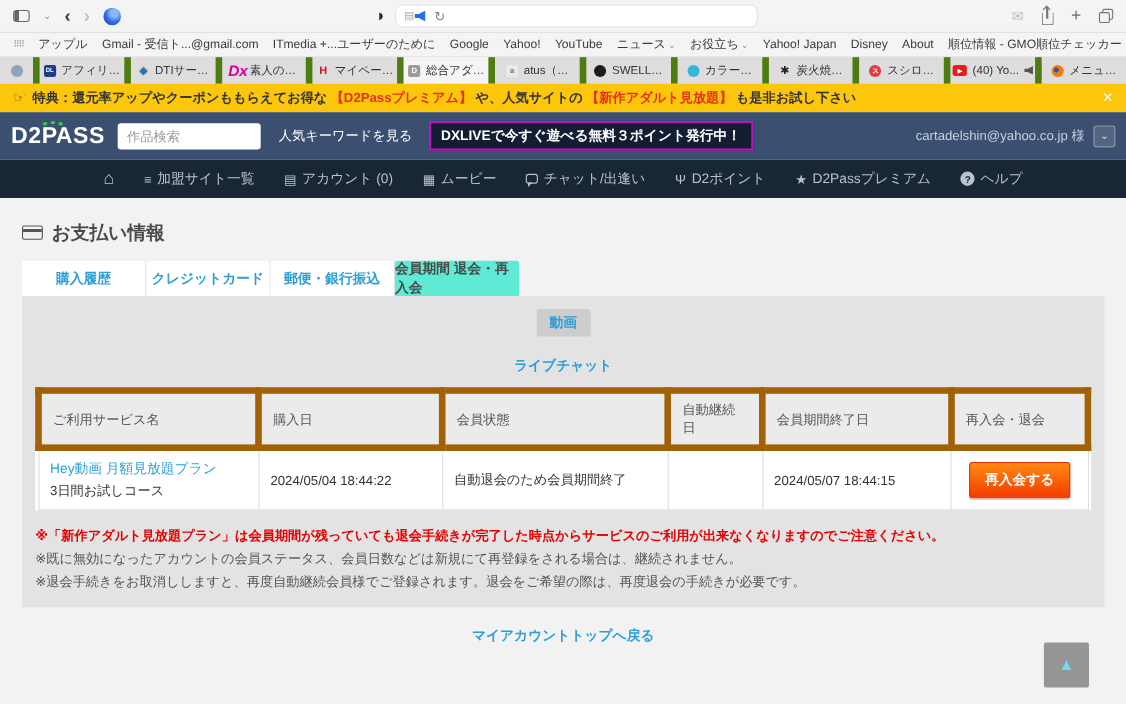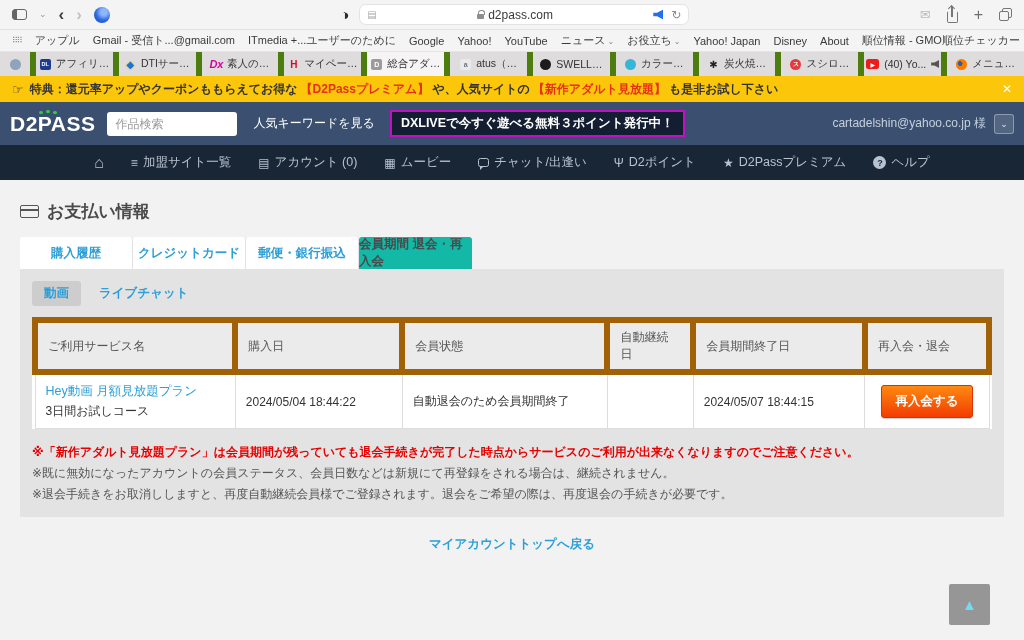--- a/index.html
+++ b/index.html
@@ -41,21 +41,21 @@
 
   
   .tabstrip { height:24px; background:#dedcdc; display:flex; align-items:stretch; }
   .tab { flex:1; display:flex; align-items:center; justify-content:center; gap:5px; border-right:6px solid #4d7c0f; font-size:10.5px; color:#333; overflow:hidden; white-space:nowrap; padding:0 4px; }
   .tab.pinned { flex:0 0 36px; }
   .tab.active { background:#f6f4f4; }
   .fav { width:11px; height:11px; display:inline-flex; align-items:center; justify-content:center; flex:0 0 auto; font-weight:bold; }
   .favpin { width:11px; height:11px; border-radius:50%; background:#8fa3bd; }
   .fav0 { background:#1d3c8f; color:#fff; font-size:5.5px; border-radius:2px; }
   .fav1 { color:#1a74d2; font-size:10px; text-shadow:0 0 2px #f5a100; }
-  .fav2 { color:#d6009f; font-size:11px; font-style:italic; }
+  .fav2 { color:#d6009f; font-size:14px; font-style:italic; }
   .fav3 { color:#cf1126; font-size:10px; }
   .fav4 { background:#9b9b9b; color:#fff; font-size:7px; border-radius:2px; }
   .fav5 { background:#e8eaed; color:#70757a; font-size:7px; border-radius:2px; }
   .fav6 { background:#1c1c1c; border-radius:50%; }
   .fav7 { background:#35b6d9; border-radius:50%; }
   .fav8 { color:#222; font-size:10px; }
   .fav9 { background:#e23b3b; border-radius:50%; color:#fff; font-size:6px; }
   .fav10 { background:#ec1c1c; border-radius:2.5px; color:#fff; font-size:6px; width:13px; height:10px; }
   .fav11 { border-radius:50%; background:radial-gradient(circle at 38% 42%, #2a5db0 0 24%, #f57c00 26% 100%); }
   .tabspk { width:8px; height:8px; background:#555; clip-path:polygon(0 32%,38% 32%,100% 0,100% 100%,38% 68%,0 68%); flex:0 0 auto; }
@@ -85,23 +85,23 @@
   .bubble { width:11px; height:9px; border:1.5px solid #b9c2cf; border-radius:2.5px; position:relative; }
   .bubble::after { content:""; position:absolute; left:1px; bottom:-4px; width:0; height:0; border-left:4px solid #b9c2cf; border-bottom:4px solid transparent; }
   .qcirc { width:13px; height:13px; border-radius:50%; background:#b9c2cf; color:#192635; font-size:9px; font-weight:bold; display:flex; align-items:center; justify-content:center; }
 
   
   .content { padding-top:20px; }
   .ptitle { display:flex; align-items:center; gap:8px; margin:0 20px 14px; font-size:17px; font-weight:bold; color:#4a4a4a; }
   .cardic { width:19px; height:13px; border:1.5px solid #555; border-radius:2px; background:linear-gradient(#fff0 0 2.5px, #555 2.5px 5px, #fff0 5px); }
   .ptabs { display:flex; margin:0 20px;align-items:center; }
   .ptab { width:113px; height:32px; display:flex; align-items:center; justify-content:center; background:#fff; color:#2d9fd8; font-size:12.5px; font-weight:bold; border-right:1px solid #e2e2e2; border-radius:3px 3px 0 0; cursor:pointer; }
-  .ptab.active { background:#14b8a6; color:#4a4a4a; border-right:none; }
+  .ptab.active { background:#5eead4; color:#4a4a4a; border-right:none; }
   .panel { margin:0 20px; background:#e4e3e3; padding:12px; }
-  .subtabs { display:flex; align-items:center; gap:18px; margin-bottom:11px; font-size:12.5px; font-weight:bold; }
+  .subtabs { display:flex; align-items:center; gap:18px; margin-bottom:11px; font-size:12.5px; font-weight:bold;flex-direction:column; }
   .stab-active { background:#cdcdcd; color:#2d9fd8; padding:4px 12px; border-radius:3px; cursor:pointer; }
   .stab { color:#2d9fd8; cursor:pointer; }
   table.svc { width:100%; border-collapse:collapse; background:#fff; border:1px solid #c9c9c9; }
   table.svc th { background:#ebebeb; color:#555; font-size:12px; font-weight:normal; text-align:left; padding:6px 10px; border:6px solid #a16207; }
   table.svc td { font-size:12px; color:#333; padding:8px 10px; border:1px solid #ddd; vertical-align:middle; height:44px; }
   .svclink { color:#2d9fd8; font-size:12.5px; cursor:pointer; }
   .svcsub { color:#333; margin-top:3px; }
   .btncell { text-align:center; }
   .rejoin { display:inline-block; background:linear-gradient(180deg,#ff8a12,#f23c00); border:1px solid #d93400; border-radius:3px; color:#fff; font-size:12.5px; font-weight:bold; padding:7px 13px; cursor:pointer; box-shadow:0 1px 1px rgba(0,0,0,.2); }
   .notes { margin-top:13px; font-size:12px; line-height:1.75; }
@@ -121,24 +121,20 @@
     <span class="sbic"></span>
     <span class="chev-sm">⌄</span>
     <span class="navarrow back">‹</span>
     <span class="navarrow fwd">›</span>
     <span class="swirl"></span>
   </div>
   <div class="urlzone">
     <span class="shield">◑</span>
     <div class="urlbar">
       <span class="reader">▤</span>
-      <span class="urlmid">
-        <span class="lock"></span>
-        <span class="host">d2pass.com</span>
-      </span>
       <span class="spk"></span>
       <span class="reload" style="margin-left:8px;">↻</span>
     </div>
   </div>
   <div class="grp" style="gap:16px;">
     <span class="mail">✉</span>
     <span class="shareic"></span>
     <span class="plus">+</span>
     <span class="tabsic"></span>
   </div>

